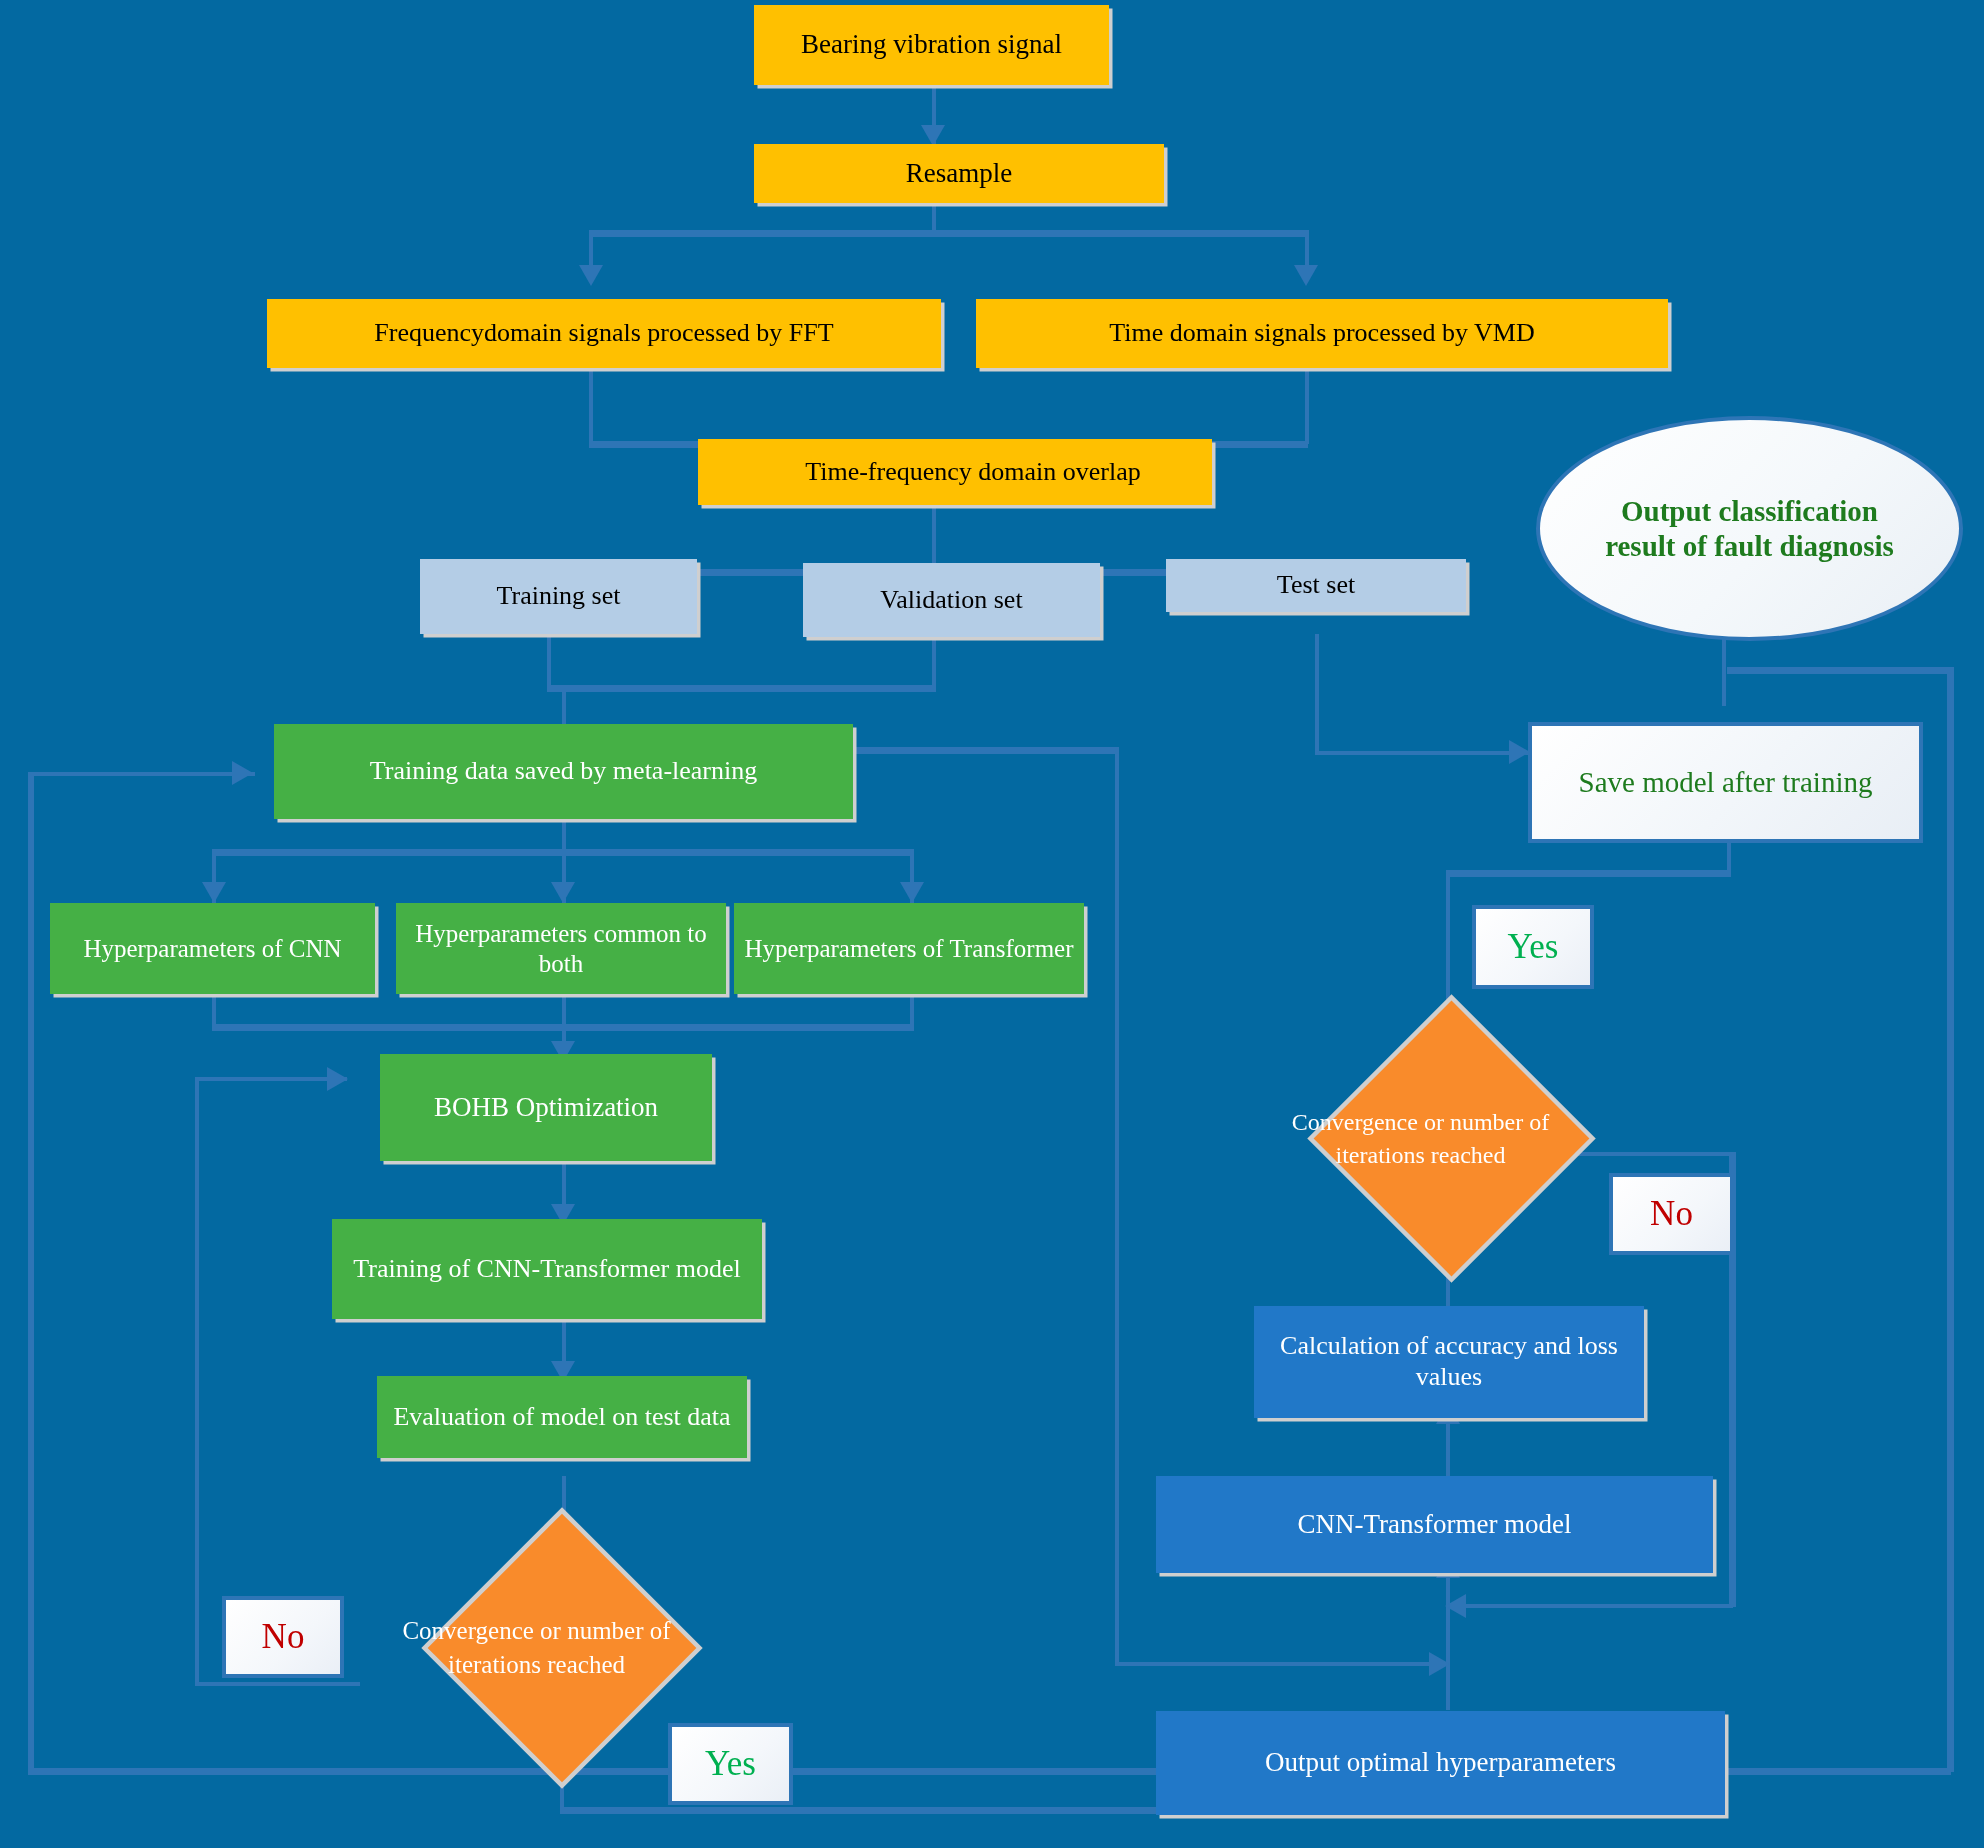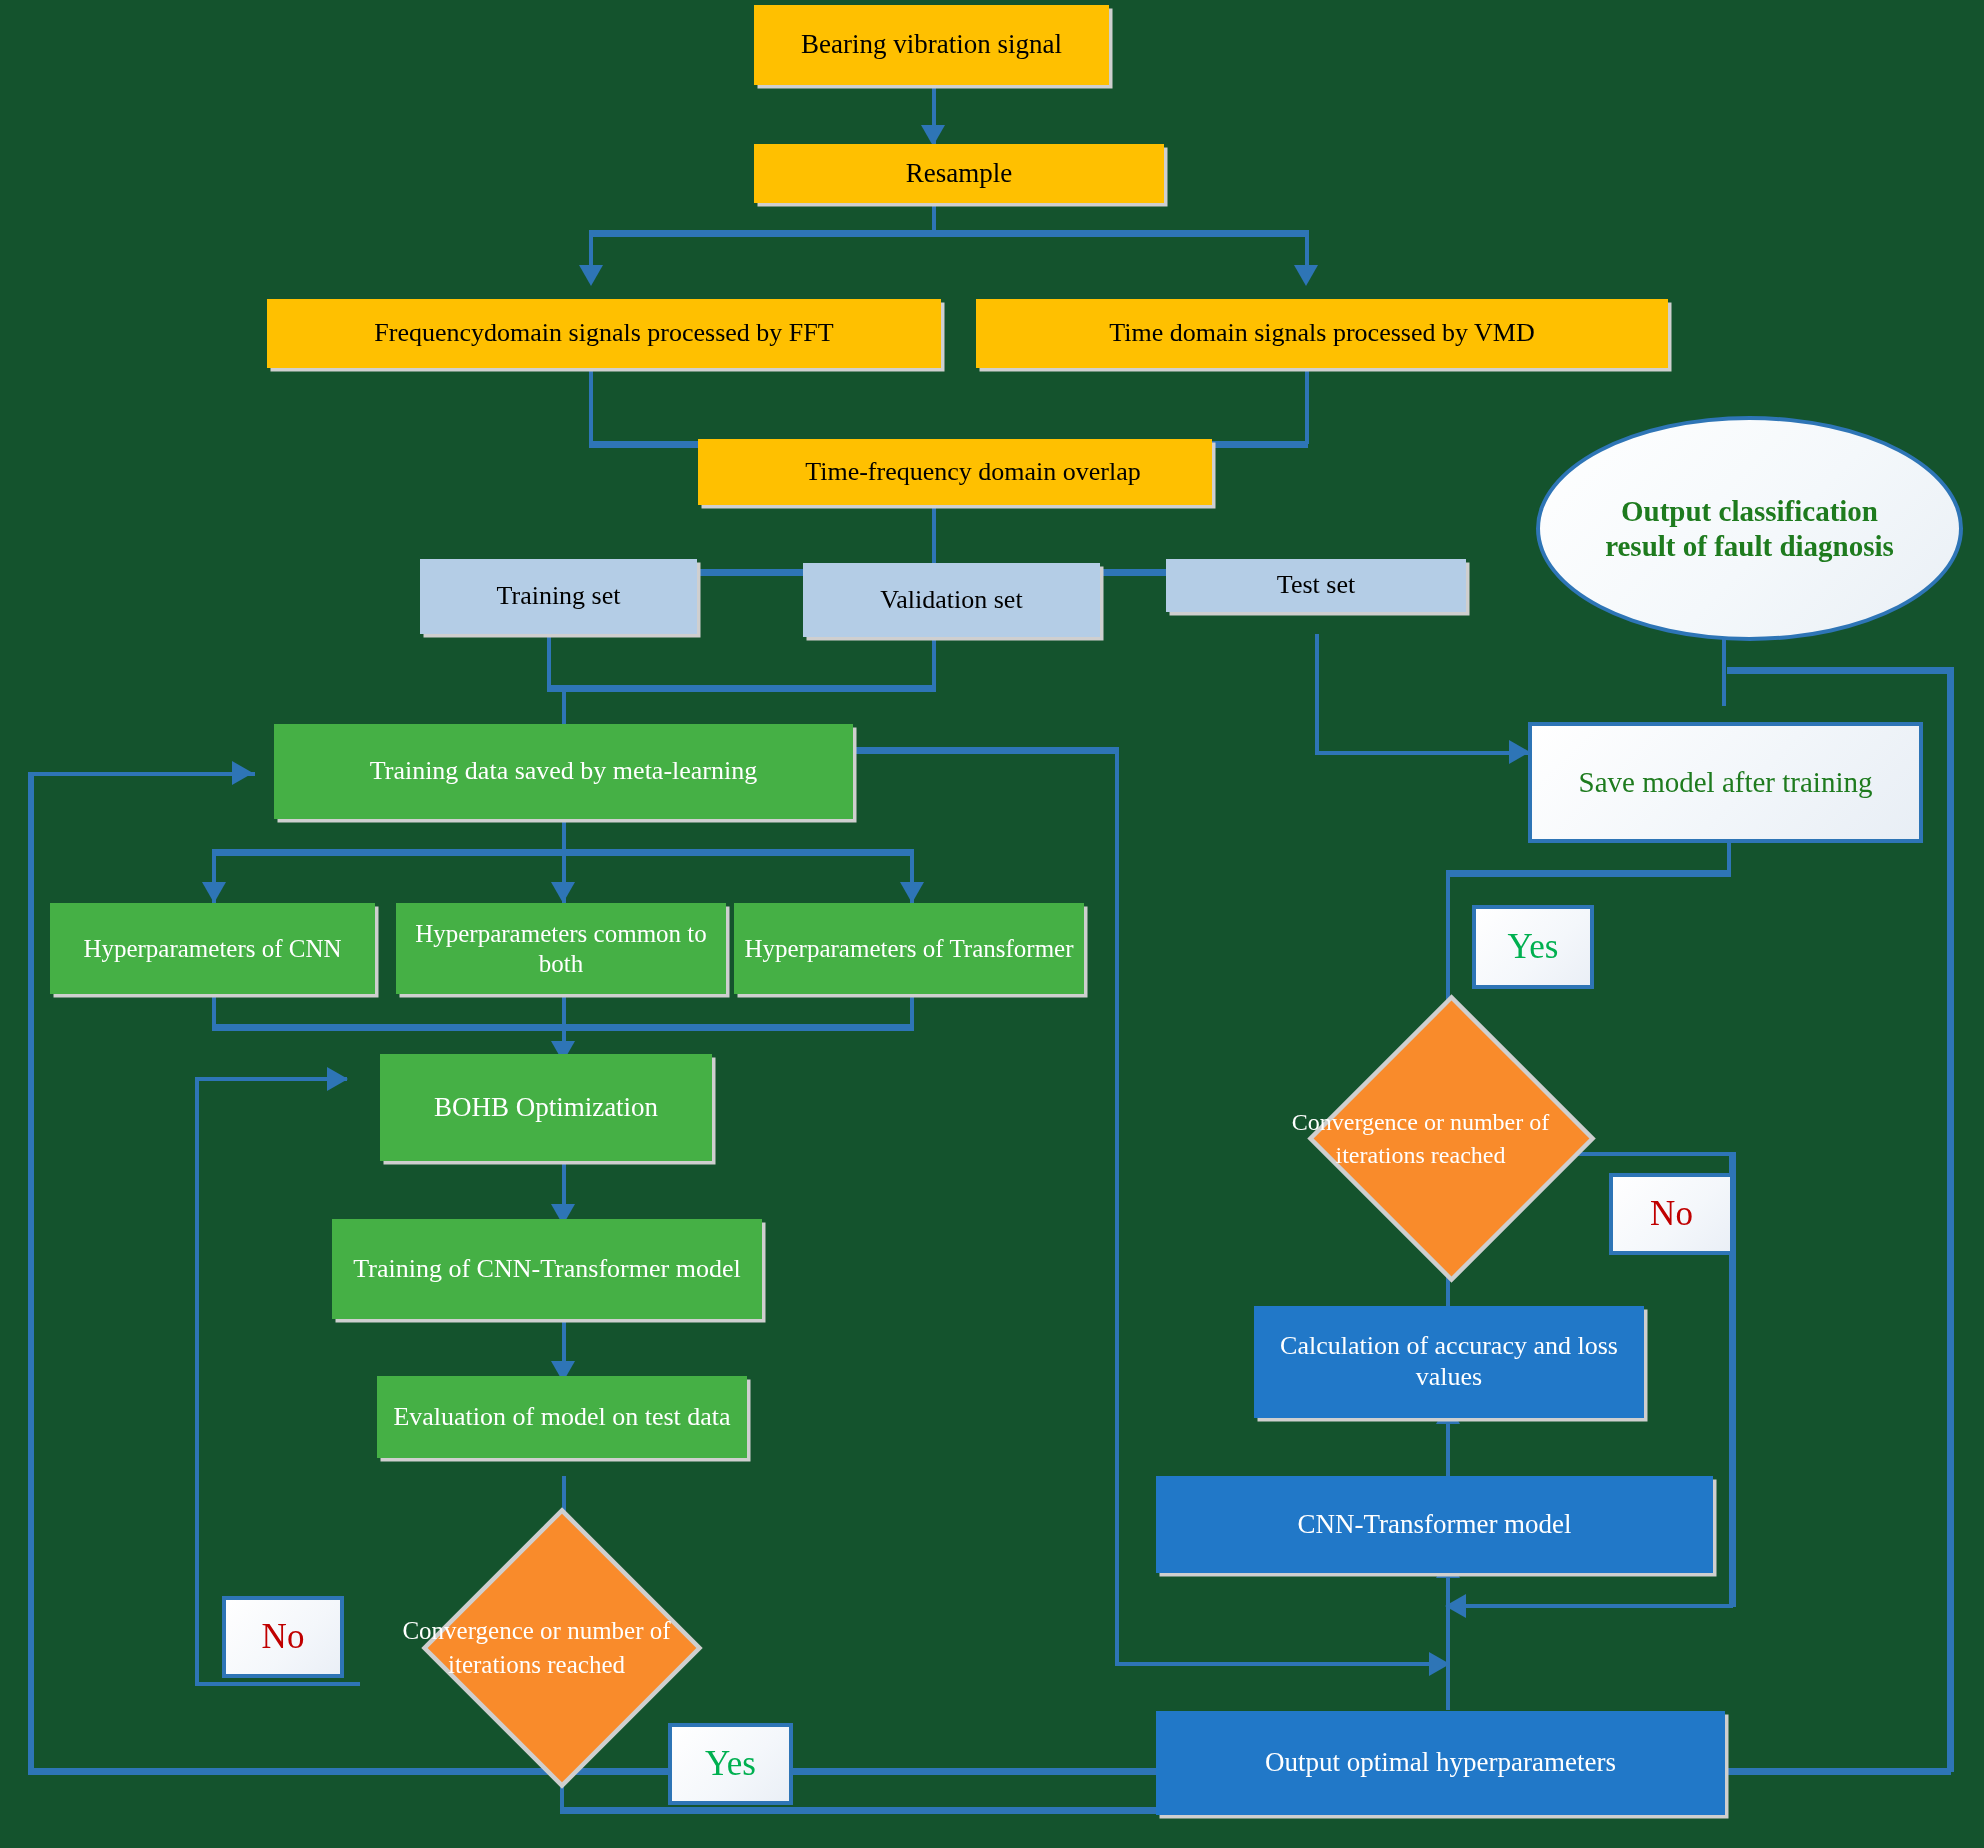--- a/index.html
+++ b/index.html
@@ -1,19 +1,19 @@
 <!DOCTYPE html>
 <html style="font-size:8px"><head>
 <meta charset="utf-8">
 <style>
   html,body{margin:0;padding:0;background:#ffffff;}
   #root{
     position:relative;
     width:1985px;height:1848px;
-    background:#14532d;
+    background:#0369a1;
     font-family:"Liberation Serif","DejaVu Serif",serif;
     overflow:hidden;
   }
   .node{
     position:absolute;
     box-sizing:border-box;
     display:flex;
     align-items:center;
     justify-content:center;
     text-align:center;

